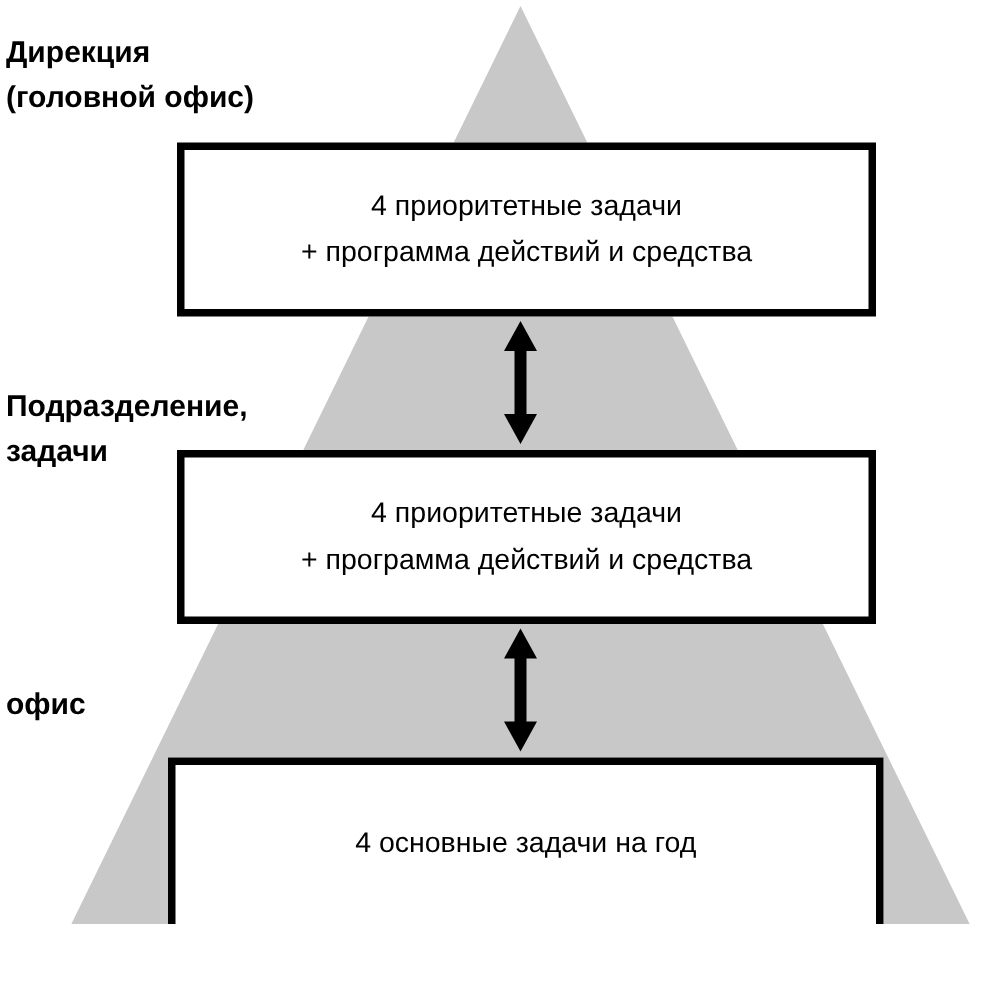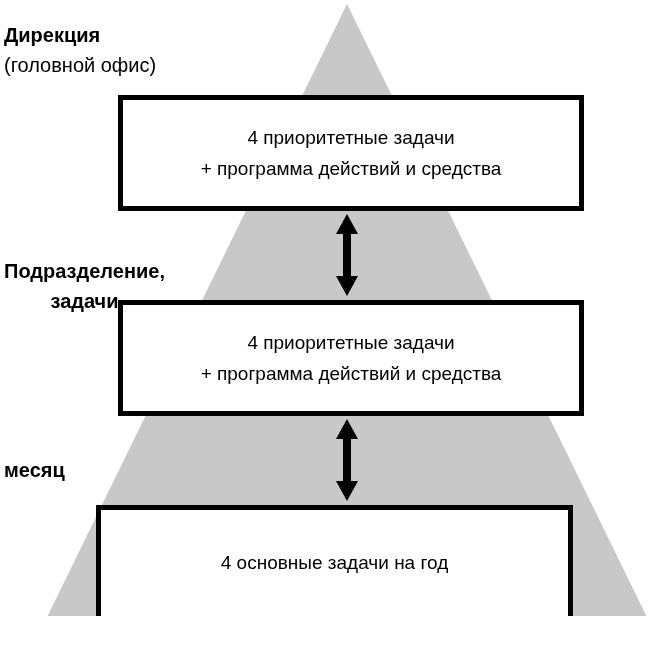--- a/index.html
+++ b/index.html
@@ -27,55 +27,55 @@
     text-align: center;
   }
   .side-label {
     position: absolute;
     left: 4px;
     font-size: 20px;
     font-weight: bold;
     line-height: 30px;
     white-space: nowrap;
   }
-  .side-label .sub-regular { font-weight: normal; }
+  .side-label .sub-regular { font-weight: bold; }
 </style>
 </head>
 <body>
 
 <div class="canvas">
 
   <svg class="bg-svg" viewBox="0 0 671 660">
     <polygon points="347,4 666,656 28,656" fill="#c8c8c8"></polygon>
     <line x1="58" y1="656" x2="660" y2="656" stroke-width="5" stroke="#000000"></line>
     <polygon points="347,214 358,234 351,234 351,276 358,276 347,296 336,276 343,276 343,234 336,234" fill="#000000"></polygon>
     <polygon points="347,419 358,439 351,439 351,481 358,481 347,501 336,481 343,481 343,439 336,439" fill="#000000"></polygon>
   </svg>
 
   <div class="side-label" style="top: 20px;">
     <div>Дирекция</div>
     <div class="sub-regular">(головной офис)</div>
   </div>
 
-  <div class="side-label" style="top: 256px; text-align: center;">
+  <div class="side-label" style="top: 256px;">
     <div>Подразделение,</div>
     <div>задачи</div>
   </div>
 
   <div class="side-label" style="top: 455px;">
-    <div>месяц</div>
+    <div>офис</div>
   </div>
 
   <div class="level-box" style="left: 118px; top: 95px; width: 466px; height: 116px;">
     <div>4 приоритетные задачи</div>
     <div>+ программа действий и средства</div>
   </div>
 
   <div class="level-box" style="left: 118px; top: 300px; width: 466px; height: 116px;">
     <div>4 приоритетные задачи</div>
     <div>+ программа действий и средства</div>
   </div>
 
-  <div class="level-box" style="left: 96px; top: 505px; width: 477px; height: 116px;">
+  <div class="level-box" style="left: 112px; top: 505px; width: 477px; height: 116px;">
     <div>4 основные задачи на год</div>
   </div>
 
 </div>
 
 </body></html>

